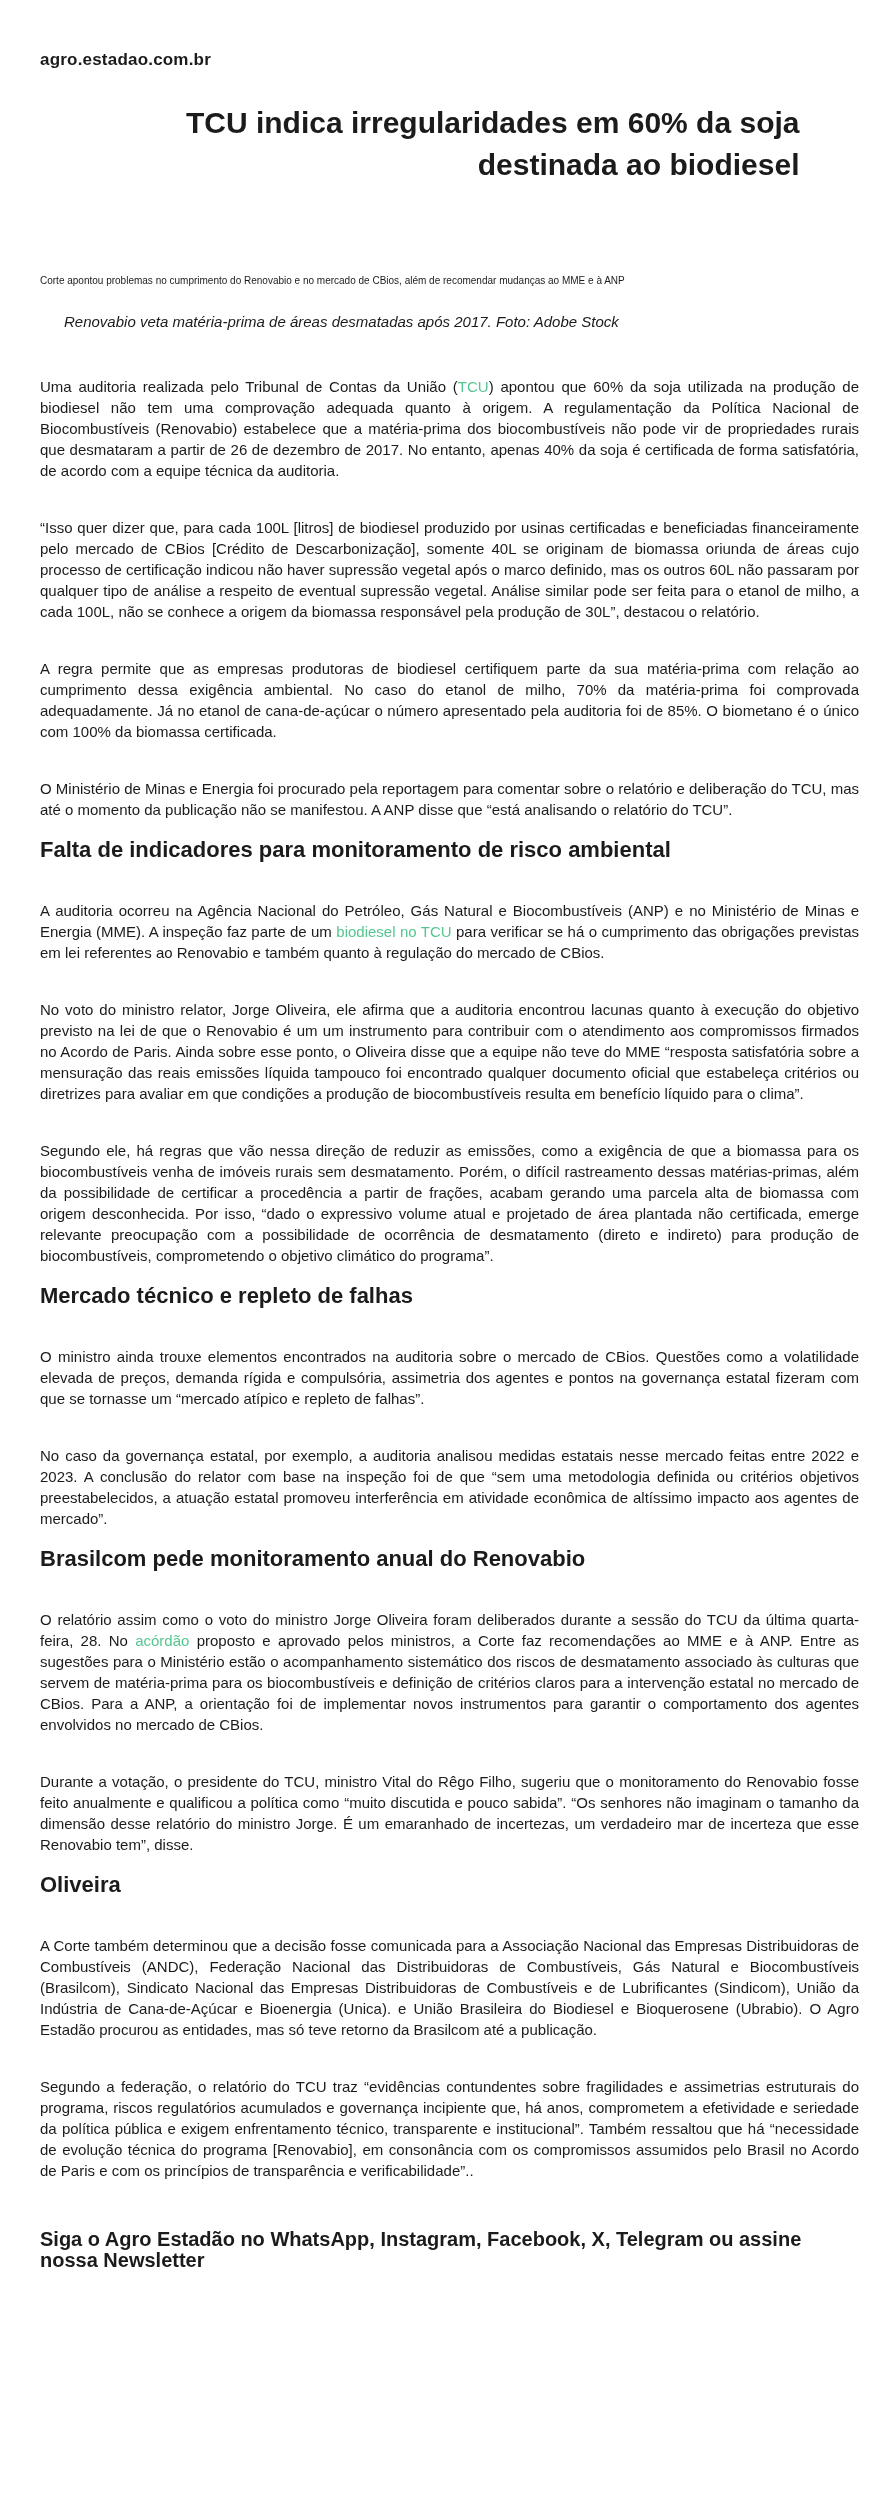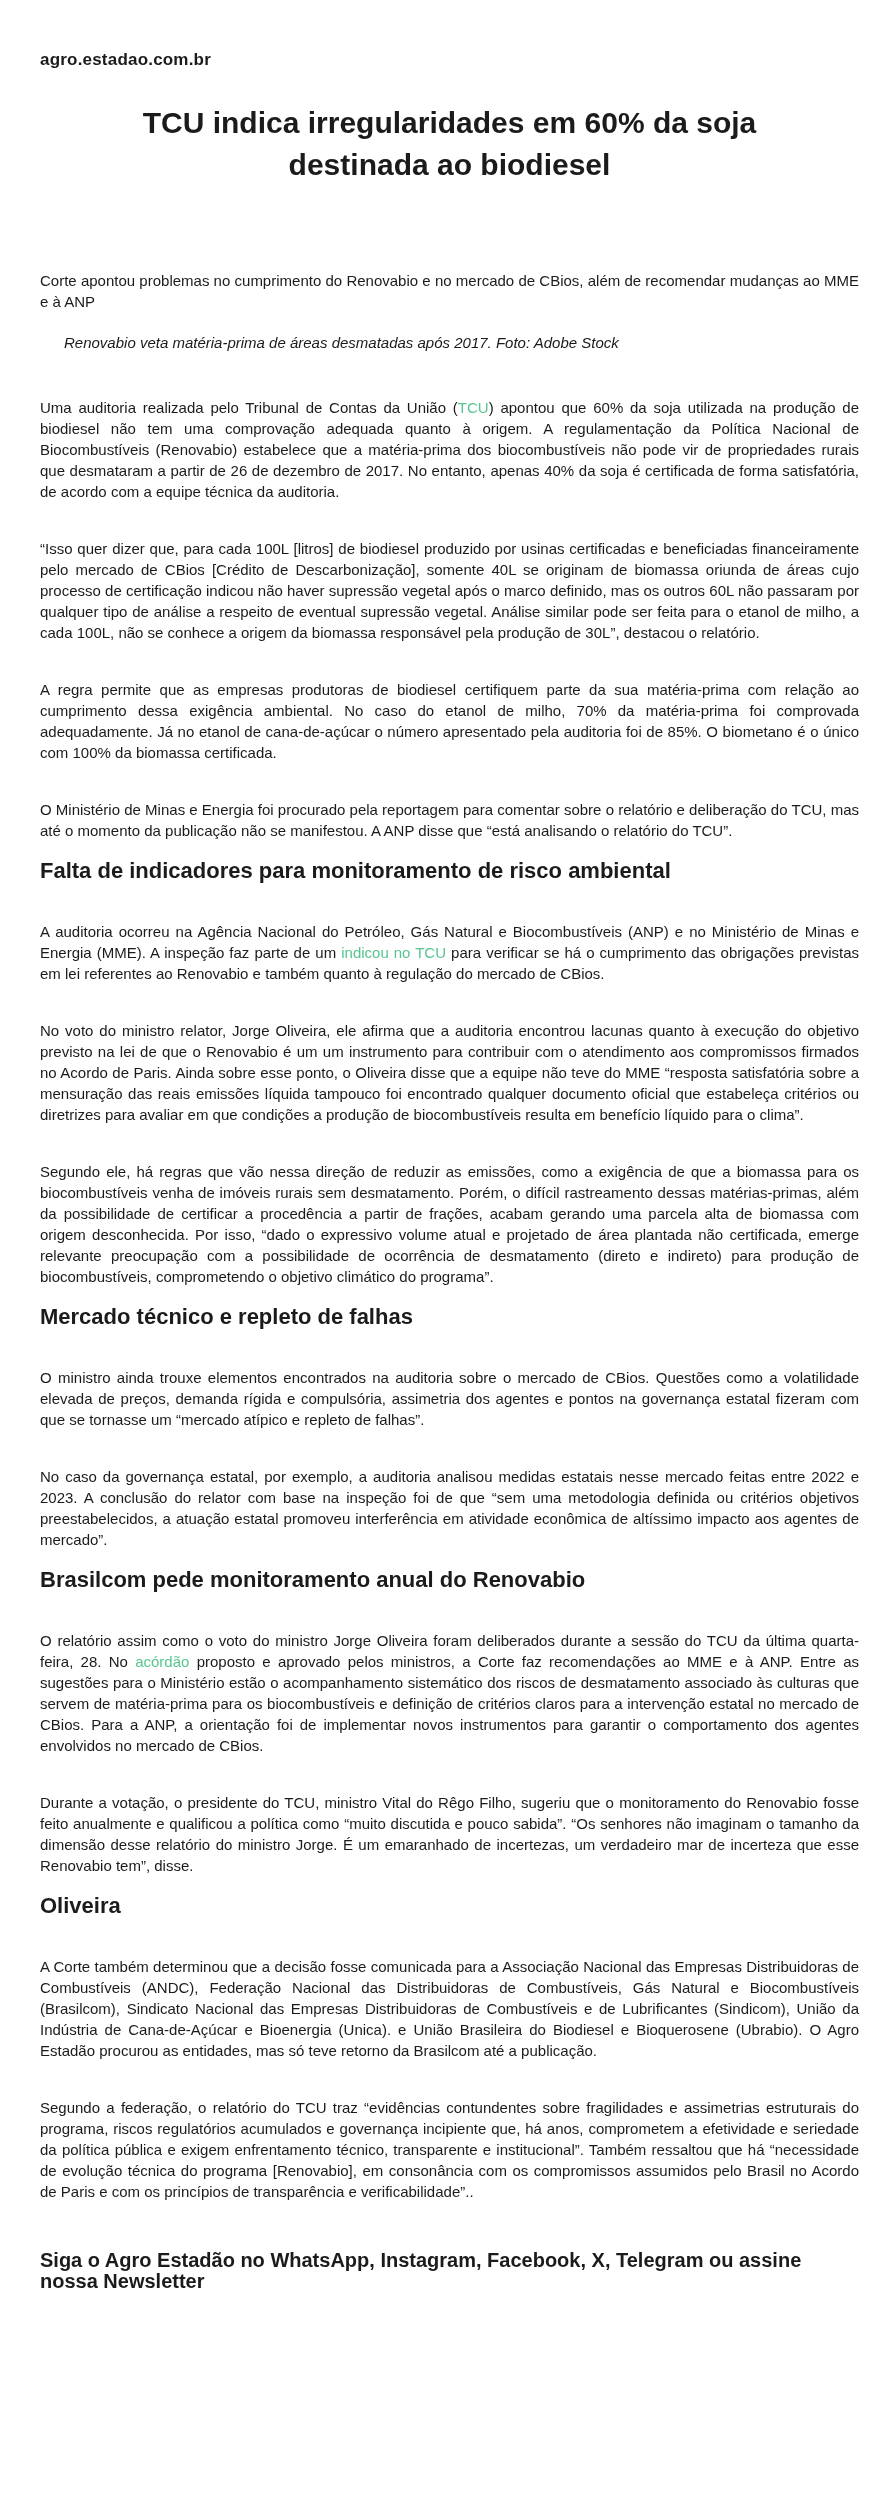--- a/index.html
+++ b/index.html
@@ -21,28 +21,28 @@
     padding: 50px 21px 90px 40px;
   }
   .site-url {
     font-size: 17px;
     font-weight: 700;
     letter-spacing: 0.2px;
   }
   h1.article-title {
     margin: 32px auto 0;
     max-width: 700px;
-    text-align: center;
+    text-align: right;
     font-size: 30px;
     line-height: 42px;
     font-weight: 700;
   }
   .subtitle {
     margin-top: 84px;
-    font-size: 15px;
+    font-size: 10px;
     line-height: 21px;
     text-align: justify;
   }
   .caption {
     margin: 20px 0 0 24px;
     font-size: 15px;
     line-height: 21px;
     font-style: italic;
   }
   p.para {
@@ -92,21 +92,21 @@
     <p class="para first"><span>Uma auditoria realizada pelo Tribunal de Contas da União (</span><a class="green-link">TCU</a><span>) apontou que 60% da soja utilizada na produção de biodiesel não tem uma comprovação adequada quanto à origem. A regulamentação da Política Nacional de Biocombustíveis (Renovabio) estabelece que a matéria-prima dos biocombustíveis não pode vir de propriedades rurais que desmataram a partir de 26 de dezembro de 2017. No entanto, apenas 40% da soja é certificada de forma satisfatória, de acordo com a equipe técnica da auditoria.</span></p>
 
     <p class="para">“Isso quer dizer que, para cada 100L [litros] de biodiesel produzido por usinas certificadas e beneficiadas financeiramente pelo mercado de CBios [Crédito de Descarbonização], somente 40L se originam de biomassa oriunda de áreas cujo processo de certificação indicou não haver supressão vegetal após o marco definido, mas os outros 60L não passaram por qualquer tipo de análise a respeito de eventual supressão vegetal. Análise similar pode ser feita para o etanol de milho, a cada 100L, não se conhece a origem da biomassa responsável pela produção de 30L”, destacou o relatório.</p>
 
     <p class="para">A regra permite que as empresas produtoras de biodiesel certifiquem parte da sua matéria-prima com relação ao cumprimento dessa exigência ambiental. No caso do etanol de milho, 70% da matéria-prima foi comprovada adequadamente. Já no etanol de cana-de-açúcar o número apresentado pela auditoria foi de 85%. O biometano é o único com 100% da biomassa certificada.</p>
 
     <p class="para">O Ministério de Minas e Energia foi procurado pela reportagem para comentar sobre o relatório e deliberação do TCU, mas até o momento da publicação não se manifestou. A ANP disse que “está analisando o relatório do TCU”.</p>
 
     <h2 class="section-heading">Falta de indicadores para monitoramento de risco ambiental</h2>
 
-    <p class="para"><span>A auditoria ocorreu na Agência Nacional do Petróleo, Gás Natural e Biocombustíveis (ANP) e no Ministério de Minas e Energia (MME). A inspeção faz parte de um </span><a class="green-link">indicou no TCU</a><span> para verificar se há o cumprimento das obrigações previstas em lei referentes ao Renovabio e também quanto à regulação do mercado de CBios.</span></p>
+    <p class="para"><span>A auditoria ocorreu na Agência Nacional do Petróleo, Gás Natural e Biocombustíveis (ANP) e no Ministério de Minas e Energia (MME). A inspeção faz parte de um </span><a class="green-link">biodiesel no TCU</a><span> para verificar se há o cumprimento das obrigações previstas em lei referentes ao Renovabio e também quanto à regulação do mercado de CBios.</span></p>
 
     <p class="para">No voto do ministro relator, Jorge Oliveira, ele afirma que a auditoria encontrou lacunas quanto à execução do objetivo previsto na lei de que o Renovabio é um um instrumento para contribuir com o atendimento aos compromissos firmados no Acordo de Paris. Ainda sobre esse ponto, o Oliveira disse que a equipe não teve do MME “resposta satisfatória sobre a mensuração das reais emissões líquida tampouco foi encontrado qualquer documento oficial que estabeleça critérios ou diretrizes para avaliar em que condições a produção de biocombustíveis resulta em benefício líquido para o clima”.</p>
 
     <p class="para">Segundo ele, há regras que vão nessa direção de reduzir as emissões, como a exigência de que a biomassa para os biocombustíveis venha de imóveis rurais sem desmatamento. Porém, o difícil rastreamento dessas matérias-primas, além da possibilidade de certificar a procedência a partir de frações, acabam gerando uma parcela alta de biomassa com origem desconhecida. Por isso, “dado o expressivo volume atual e projetado de área plantada não certificada, emerge relevante preocupação com a possibilidade de ocorrência de desmatamento (direto e indireto) para produção de biocombustíveis, comprometendo o objetivo climático do programa”.</p>
 
     <h2 class="section-heading">Mercado técnico e repleto de falhas</h2>
 
     <p class="para">O ministro ainda trouxe elementos encontrados na auditoria sobre o mercado de CBios. Questões como a volatilidade elevada de preços, demanda rígida e compulsória, assimetria dos agentes e pontos na governança estatal fizeram com que se tornasse um “mercado atípico e repleto de falhas”.</p>
 
     <p class="para">No caso da governança estatal, por exemplo, a auditoria analisou medidas estatais nesse mercado feitas entre 2022 e 2023. A conclusão do relator com base na inspeção foi de que “sem uma metodologia definida ou critérios objetivos preestabelecidos, a atuação estatal promoveu interferência em atividade econômica de altíssimo impacto aos agentes de mercado”.</p>

